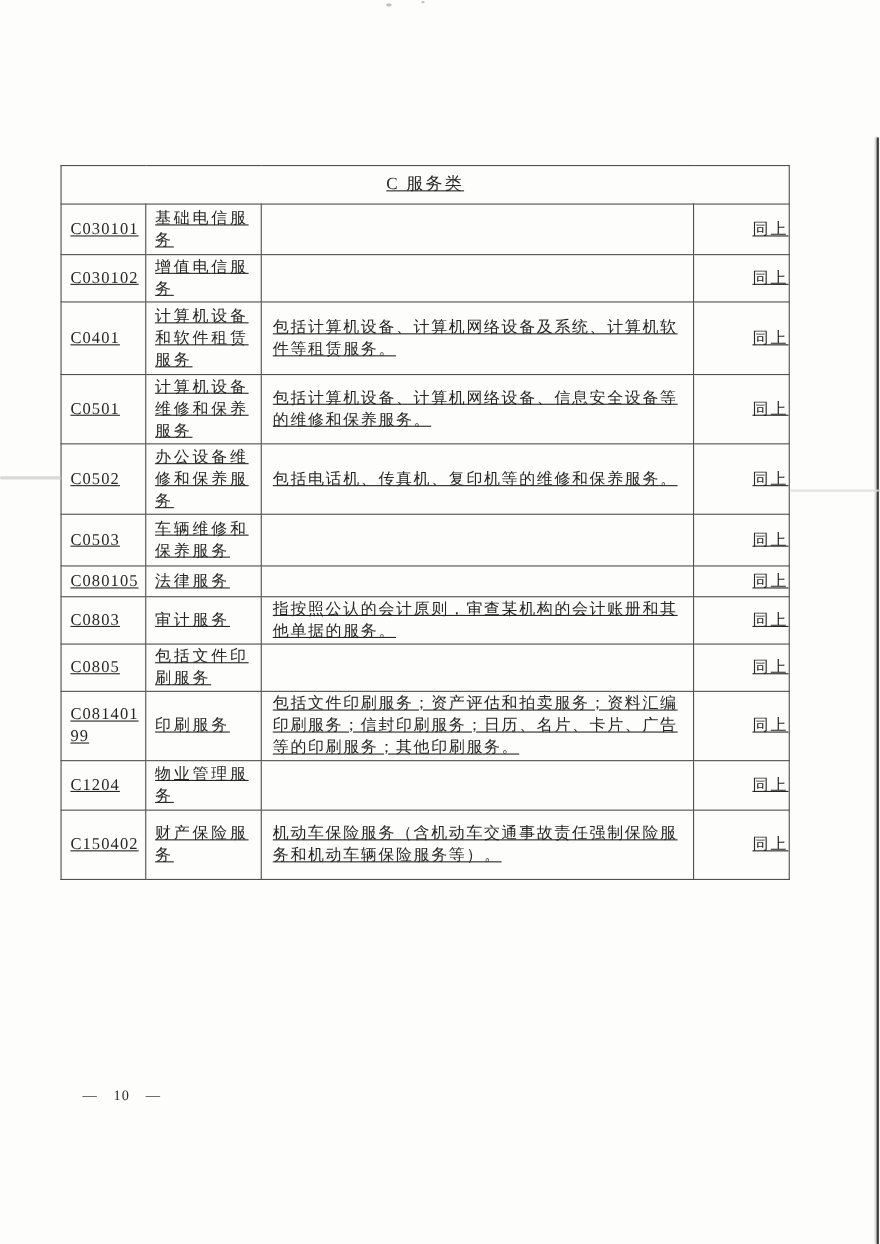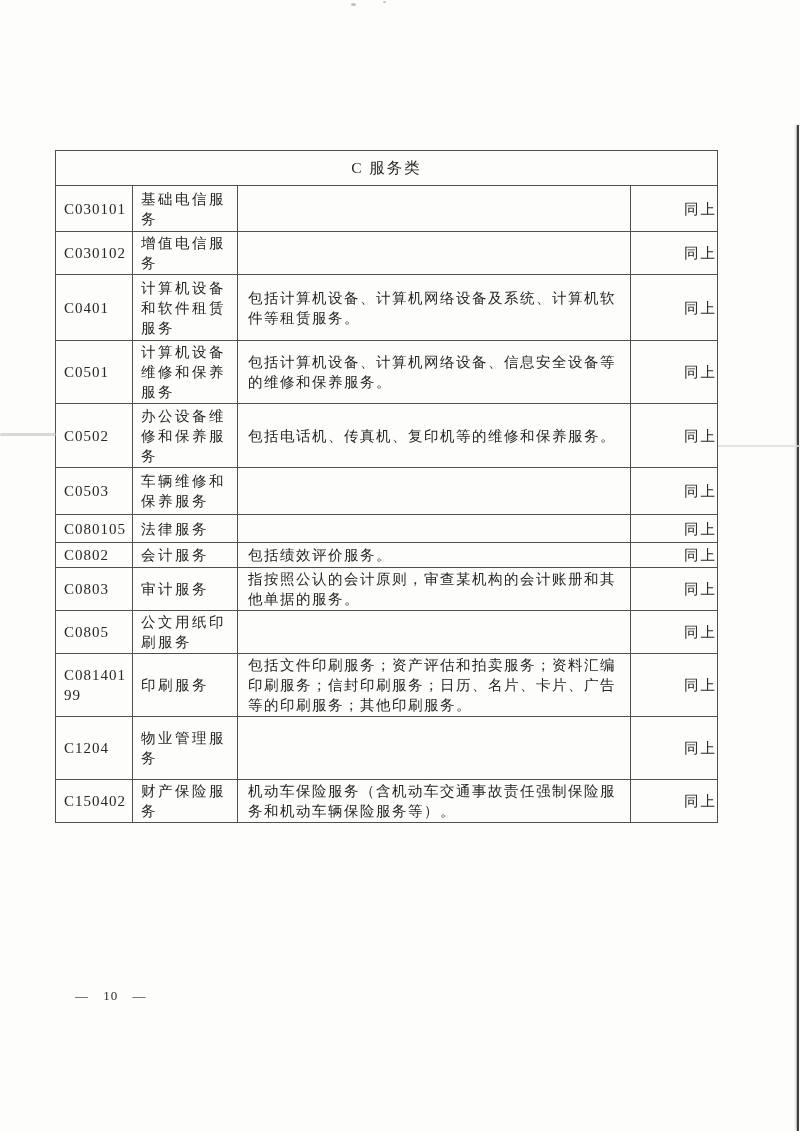--- a/index.html
+++ b/index.html
@@ -17,20 +17,21 @@
   }
 
   
   .doc-table {
     position: absolute;
     left: 55px;
     top: 150px;
     width: 662px;
     border-collapse: collapse;
     table-layout: fixed;
+    text-decoration: underline;
   }
   .doc-table col.c-code { width: 77px; }
   .doc-table col.c-name { width: 105px; }
   .doc-table col.c-desc { width: 393px; }
   .doc-table col.c-note { width: 87px; }
 
   .doc-table th,
   .doc-table td {
     border: 1px solid #4f4f4f;
     vertical-align: middle;
@@ -187,34 +188,28 @@
     <td class="cell-desc"></td>
     <td class="cell-note">同上</td>
   </tr>
       <tr>
     <td class="cell-code">C080105</td>
     <td class="cell-name">法律服务</td>
     <td class="cell-desc"></td>
     <td class="cell-note">同上</td>
   </tr>
       <tr>
-    <td class="cell-code">C0802</td>
-    <td class="cell-name">会计服务</td>
-    <td class="cell-desc">包括绩效评价服务。</td>
-    <td class="cell-note">同上</td>
-  </tr>
-      <tr>
     <td class="cell-code">C0803</td>
     <td class="cell-name">审计服务</td>
     <td class="cell-desc">指按照公认的会计原则，审查某机构的会计账册和其他单据的服务。</td>
     <td class="cell-note">同上</td>
   </tr>
       <tr>
     <td class="cell-code">C0805</td>
-    <td class="cell-name">公文用纸印刷服务</td>
+    <td class="cell-name">包括文件印刷服务</td>
     <td class="cell-desc"></td>
     <td class="cell-note">同上</td>
   </tr>
       <tr>
     <td class="cell-code">C08140199</td>
     <td class="cell-name">印刷服务</td>
     <td class="cell-desc">包括文件印刷服务；资产评估和拍卖服务；资料汇编印刷服务；信封印刷服务；日历、名片、卡片、广告等的印刷服务；其他印刷服务。</td>
     <td class="cell-note">同上</td>
   </tr>
       <tr>

